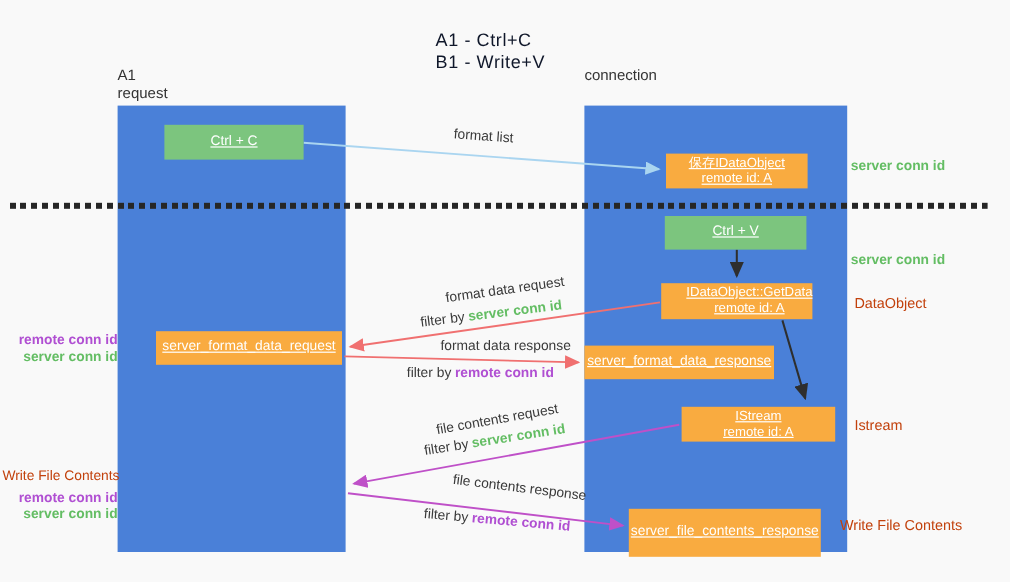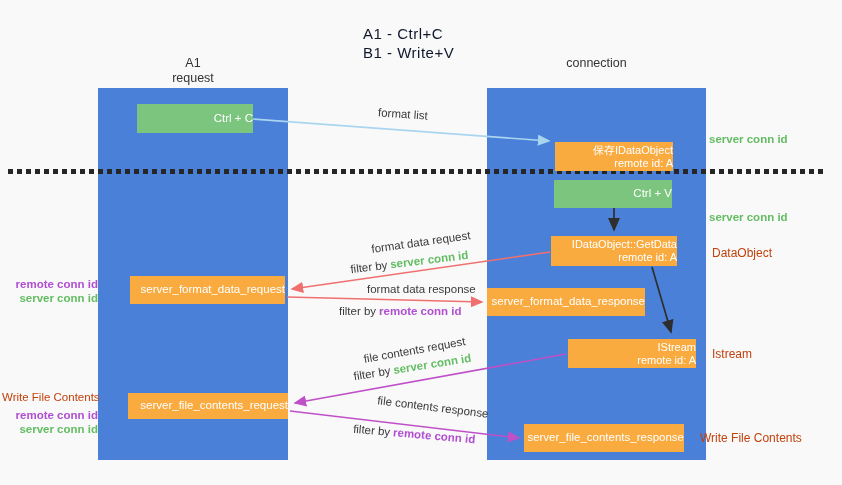--- a/index.html
+++ b/index.html
@@ -19,36 +19,37 @@
     letter-spacing: 0.5px;
     margin-top: 15px;
   }
   .lane {
     background: #4a80d8;
     top: 88px; height: 372px;
   }
   .lane-a { left: 98px; width: 190px; }
   .lane-b { left: 487px; width: 219px; }
   .lane-header {
-    top: 56px; text-align: center;
+    top: 56px; text-align: left;
     font-size: 12.5px; line-height: 15px; color: #333;
   }
   .lane-header.a { left: 98px; width: 190px; }
   .lane-header.b { left: 487px; width: 219px; }
   .dotted-line {
     left: 8px; top: 169px; width: 815px; height: 5px;
     background: repeating-linear-gradient(90deg, #262626 0 5px, rgba(0,0,0,0) 5px 9px);
     z-index: 3;
   }
   .node {
     display: flex; flex-direction: column;
-    align-items: flex-end; justify-content: center;
+    align-items: center; justify-content: center;
     color: #fff; text-align: center;
     font-size: 11.5px; line-height: 13.5px;
     z-index: 5;
+    text-decoration: underline;
   }
   .node.green { background: #7cc57e; }
   .node.orange { background: #f9ab40; }
   svg.arrow-layer { position: absolute; left: 0; top: 0; z-index: 4; }
   .lbl { font-size: 11.5px; color: #3a3a3a; white-space: nowrap; z-index: 6; }
   .lbl .key-green { color: #63bd63; font-weight: bold; margin-left: 3px; }
   .lbl .key-purple { color: #b04fd2; font-weight: bold; margin-left: 3px; }
   .side-green { font-size: 11.5px; font-weight: bold; color: #63bd63; white-space: nowrap; z-index: 6; }
   .side-purple { font-size: 11.5px; font-weight: bold; color: #b04fd2; white-space: nowrap; z-index: 6; }
   .side-dark { font-size: 12px; color: #c2410c; white-space: nowrap; z-index: 6; }
@@ -98,21 +99,21 @@
     <line x1="550" y1="252" x2="292" y2="289" stroke="#f07070" stroke-width="1.6" marker-end="url(#m-red)"></line>
     <line x1="287" y1="297" x2="482" y2="302" stroke="#f07070" stroke-width="1.6" marker-end="url(#m-red)"></line>
     <line x1="566" y1="354" x2="295" y2="403" stroke="#bf50c8" stroke-width="1.6" marker-end="url(#m-mag)"></line>
     <line x1="290" y1="411" x2="519" y2="438" stroke="#bf50c8" stroke-width="1.6" marker-end="url(#m-mag)"></line>
   </svg>
 
   <div class="abs node green" style="left:137px;top:104px;width:116px;height:29px;">
     <div>Ctrl + C</div>
   </div>
 
-  <div class="abs node orange" style="left:555px;top:142px;width:118px;height:29px;font-size:11px;line-height:13px;">
+  <div class="abs node orange" style="left:555px;top:128px;width:118px;height:29px;font-size:11px;line-height:13px;">
     <div>保存IDataObject</div>
     <div>remote id: A</div>
   </div>
 
   <div class="abs node green" style="left:554px;top:180px;width:118px;height:28px;">
     <div>Ctrl + V</div>
   </div>
 
   <div class="abs node orange" style="left:551px;top:236px;width:126px;height:30px;font-size:11px;line-height:13px;padding-left:21px;">
     <div>IDataObject::GetData</div>
@@ -125,25 +126,22 @@
 
   <div class="abs node orange" style="left:487px;top:288px;width:158px;height:28px;">
     <div>server_format_data_response</div>
   </div>
 
   <div class="abs node orange" style="left:568px;top:339px;width:128px;height:29px;font-size:11px;line-height:13px;">
     <div>IStream</div>
     <div>remote id: A</div>
   </div>
 
-  <div class="abs node orange" style="left:128px;top:393px;width:160px;height:26px;">
-    <div>server_file_contents_request</div>
-  </div>
 
-  <div class="abs node orange" style="left:524px;top:424px;width:160px;height:28px;">
+  <div class="abs node orange" style="left:524px;top:424px;width:160px;height:40px;">
     <div>server_file_contents_response</div>
   </div>
 
   <span class="abs lbl" style="left:378px;top:108px;transform:rotate(4deg);">format list</span>
 
   <span class="abs lbl" style="left:371px;top:236px;transform:rotate(-8deg);">format data request</span>
   <span class="abs lbl" style="left:350px;top:256px;transform:rotate(-7deg);">
     <span>filter by</span><span class="key-green">server conn id</span>
   </span>
 

